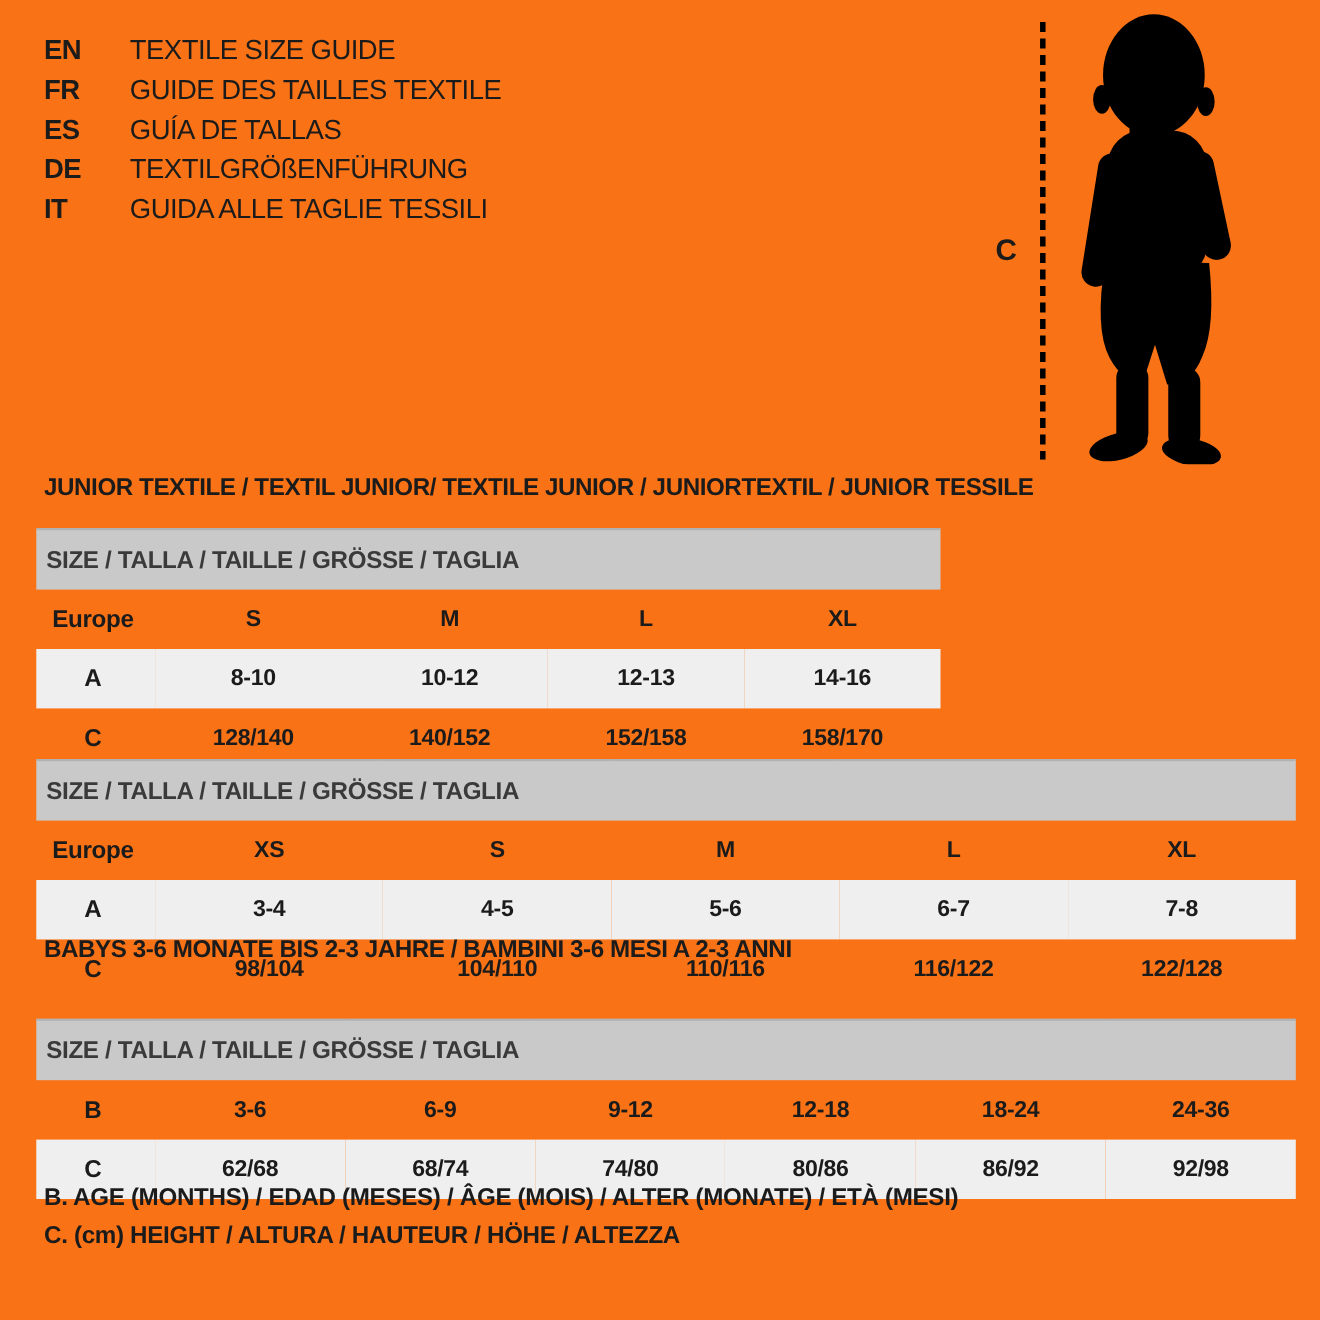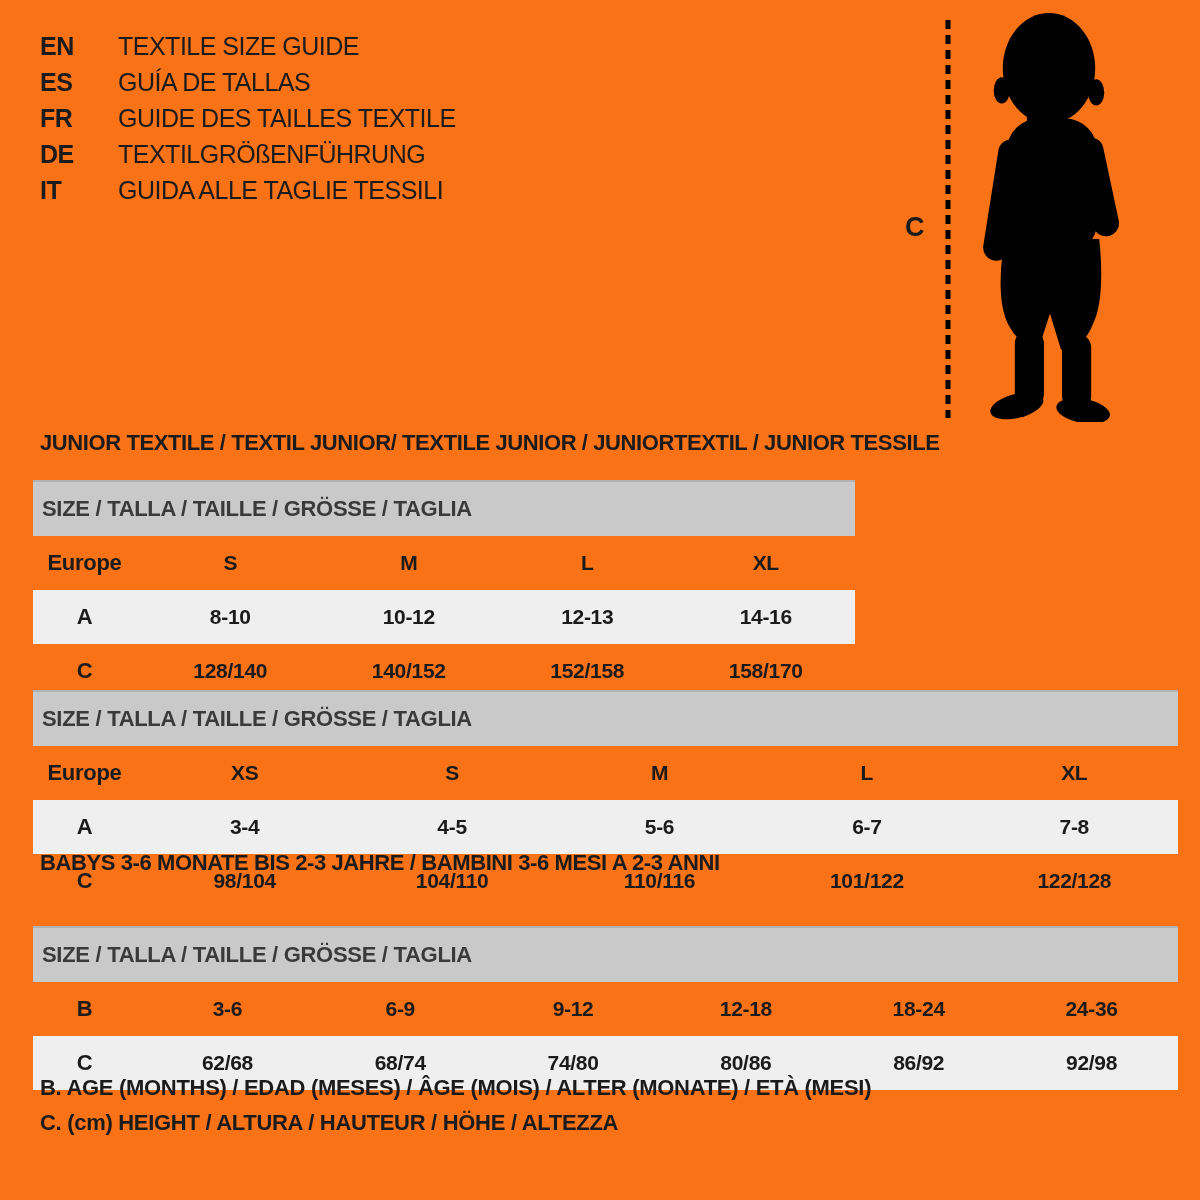--- a/index.html
+++ b/index.html
@@ -55,26 +55,26 @@
 <body>
 
 <div class="page">
 
   <div class="lang-block">
     <div class="lang-row">
       <span class="lang-code">EN</span>
       <span class="lang-title">TEXTILE SIZE GUIDE</span>
     </div>
     <div class="lang-row">
+      <span class="lang-code">FR</span>
+      <span class="lang-title">GUIDE DES TAILLES TEXTILE</span>
+    </div>
+    <div class="lang-row">
       <span class="lang-code">ES</span>
       <span class="lang-title">GUÍA DE TALLAS</span>
-    </div>
-    <div class="lang-row">
-      <span class="lang-code">FR</span>
-      <span class="lang-title">GUIDE DES TAILLES TEXTILE</span>
     </div>
     <div class="lang-row">
       <span class="lang-code">DE</span>
       <span class="lang-title">TEXTILGRÖßENFÜHRUNG</span>
     </div>
     <div class="lang-row">
       <span class="lang-code">IT</span>
       <span class="lang-title">GUIDA ALLE TAGLIE TESSILI</span>
     </div>
   </div>
@@ -163,21 +163,21 @@
       <td>4-5</td>
       <td>5-6</td>
       <td>6-7</td>
       <td>7-8</td>
     </tr>
     <tr>
       <td class="lbl">C</td>
       <td>98/104</td>
       <td>104/110</td>
       <td>110/116</td>
-      <td>101/122</td>
+      <td>116/122</td>
       <td>122/128</td>
     </tr>
   </tbody>
     </table>
 
   <div class="section-title" id="babies-title">
     <div>BABYS 3-6 MONATE BIS 2-3 JAHRE / BAMBINI 3-6 MESI A 2-3 ANNI</div>
   </div>
   <table class="size-table" id="babies-table">
     <colgroup>

